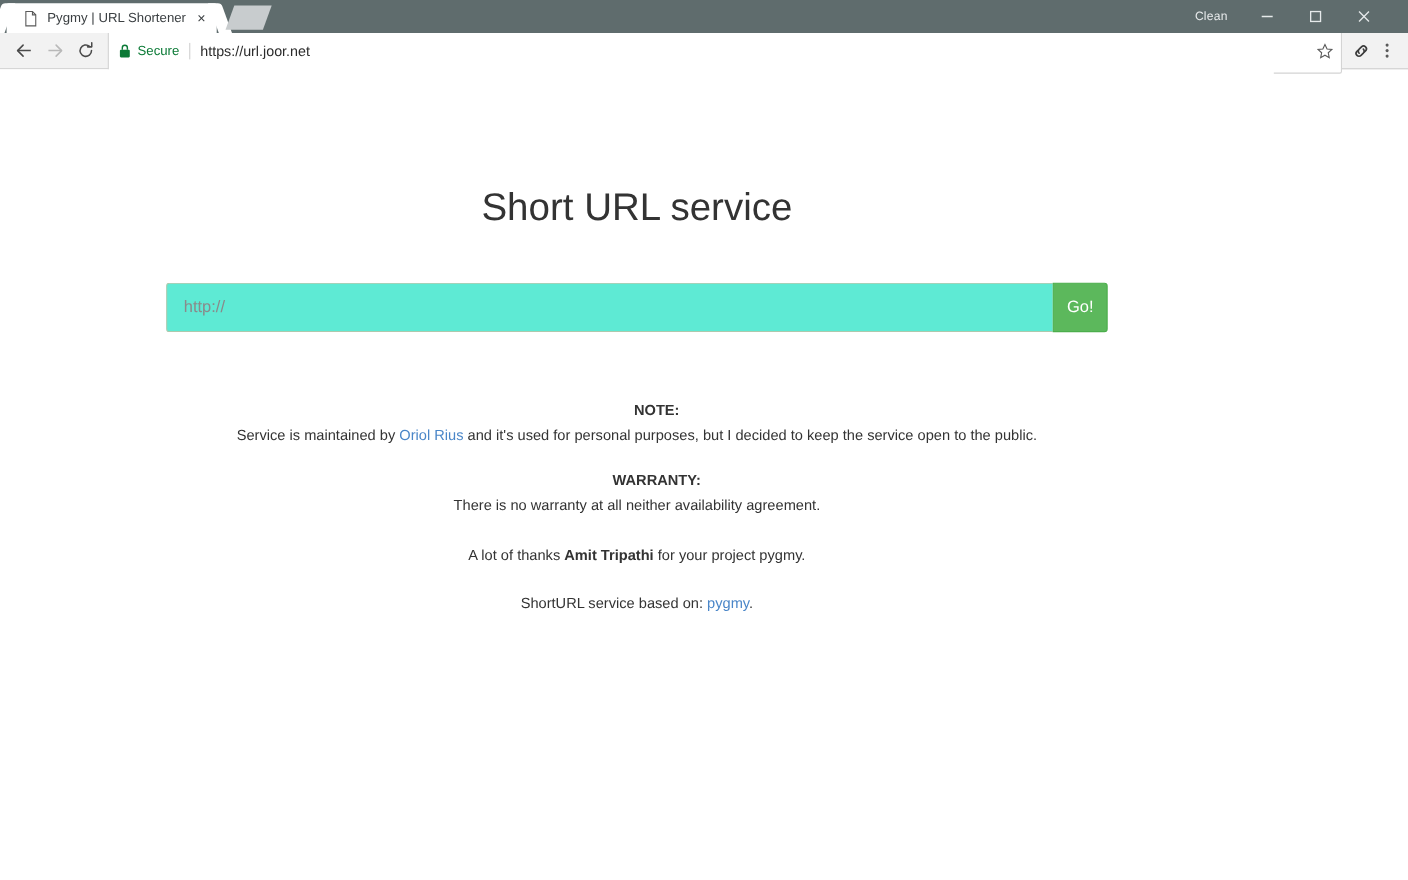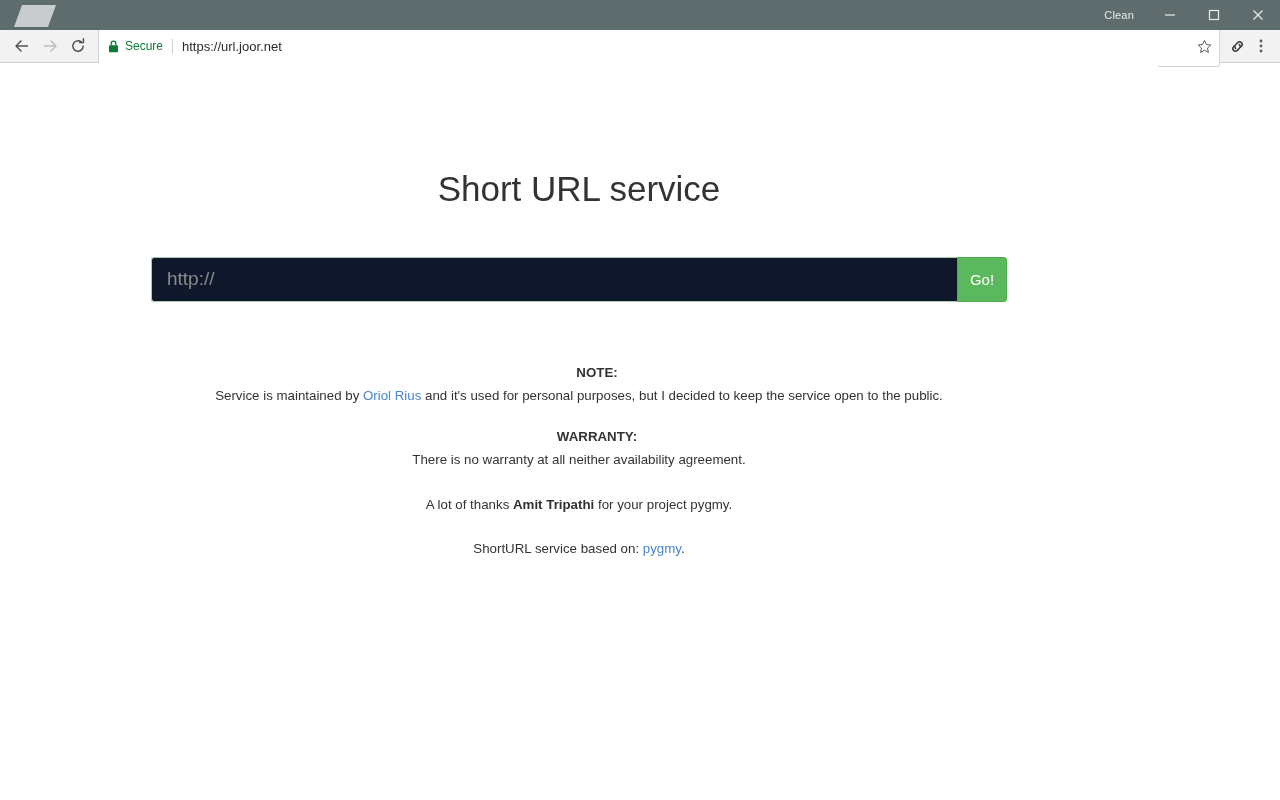--- a/index.html
+++ b/index.html
@@ -105,21 +105,21 @@
     margin-left: 12px;
     margin-bottom: 3px;
     background: #c8ccce;
     transform: skewX(-20deg);
     cursor: pointer;
   }
 
   .win-controls {
     position: absolute;
     top: 0;
-    right: 0;
+    right: 18px;
     height: 30px;
     display: flex;
     align-items: center;
   }
   .clean-label {
     font-size: 11px;
     color: #e8ebec;
     margin-right: 14px;
     letter-spacing: 0.2px;
   }
@@ -244,24 +244,24 @@
   }
 
   .url-input {
     flex: 1 1 auto;
     height: 45px;
     border: 1px solid #adc9ad;
     border-right: none;
     border-radius: 3px 0 0 3px;
     padding: 0 15px;
     font-family: "Liberation Sans", sans-serif;
-    font-size: 19px;
+    font-size: 15px;
     color: #777777;
     outline: none;
-    background: #0f172a;
+    background: #5eead4;
   }
   .url-input::placeholder { color: #8a8a8a; opacity: 1; }
 
   .go-btn {
     flex: 0 0 50px;
     height: 45px;
     background: #5cb85c;
     border: 1px solid #4cae4c;
     border-radius: 0 3px 3px 0;
     color: #ffffff;
@@ -317,20 +317,30 @@
 
   .notes strong { font-weight: bold; }
 </style>
 </head>
 <body>
 
 <div class="browser-titlebar">
 
   <div class="tab-strip">
 
+    <div class="tab-active">
+      <span class="tab-favicon">
+        <svg width="16" height="16" viewBox="0 0 16 16">
+          <path d="M3.5 1.5 h6 l3 3 v10 h-9 z" fill="#ffffff" stroke="#5a5a5a" stroke-width="1"></path>
+          <path d="M9.5 1.5 v3 h3" fill="none" stroke="#5a5a5a" stroke-width="1"></path>
+        </svg>
+      </span>
+      <span class="tab-title">Pygmy | URL Shortener</span>
+      <span class="tab-close">×</span>
+    </div>
 
     <div class="tab-new"></div>
   </div>
 
   <div class="win-controls">
     <span class="clean-label">Clean</span>
 
     <span class="win-btn">
       <svg width="12" height="12" viewBox="0 0 12 12">
         <line x1="1" y1="6" x2="11" y2="6" stroke="#e6eaeb" stroke-width="1.2"></line>

